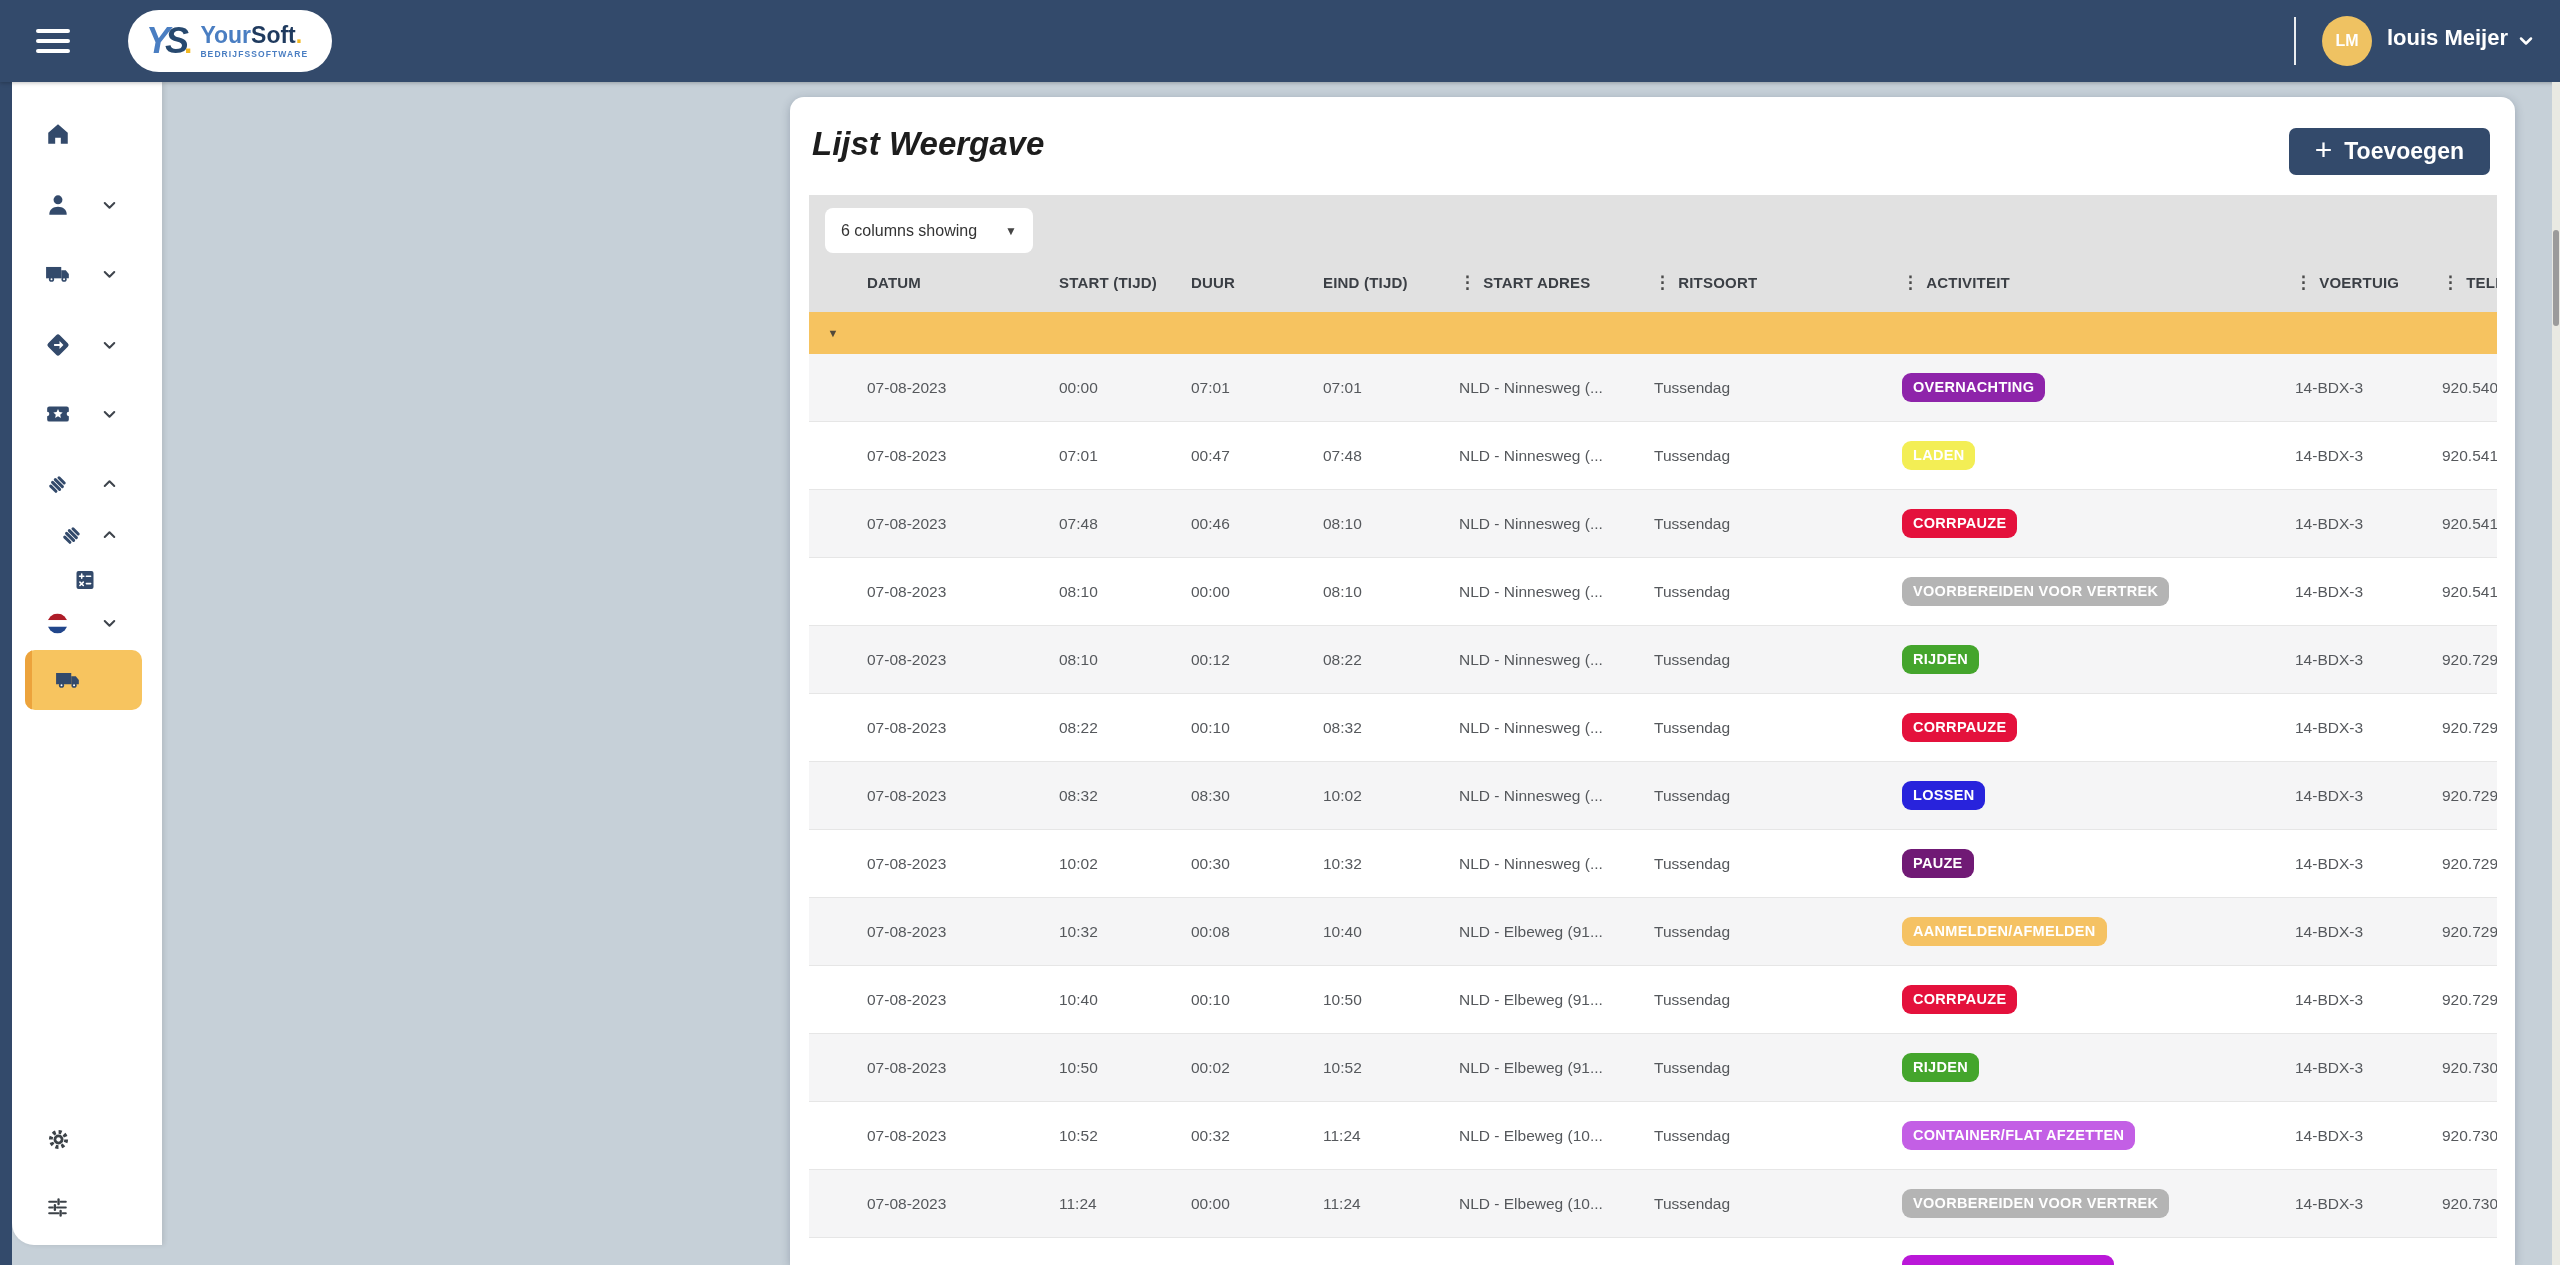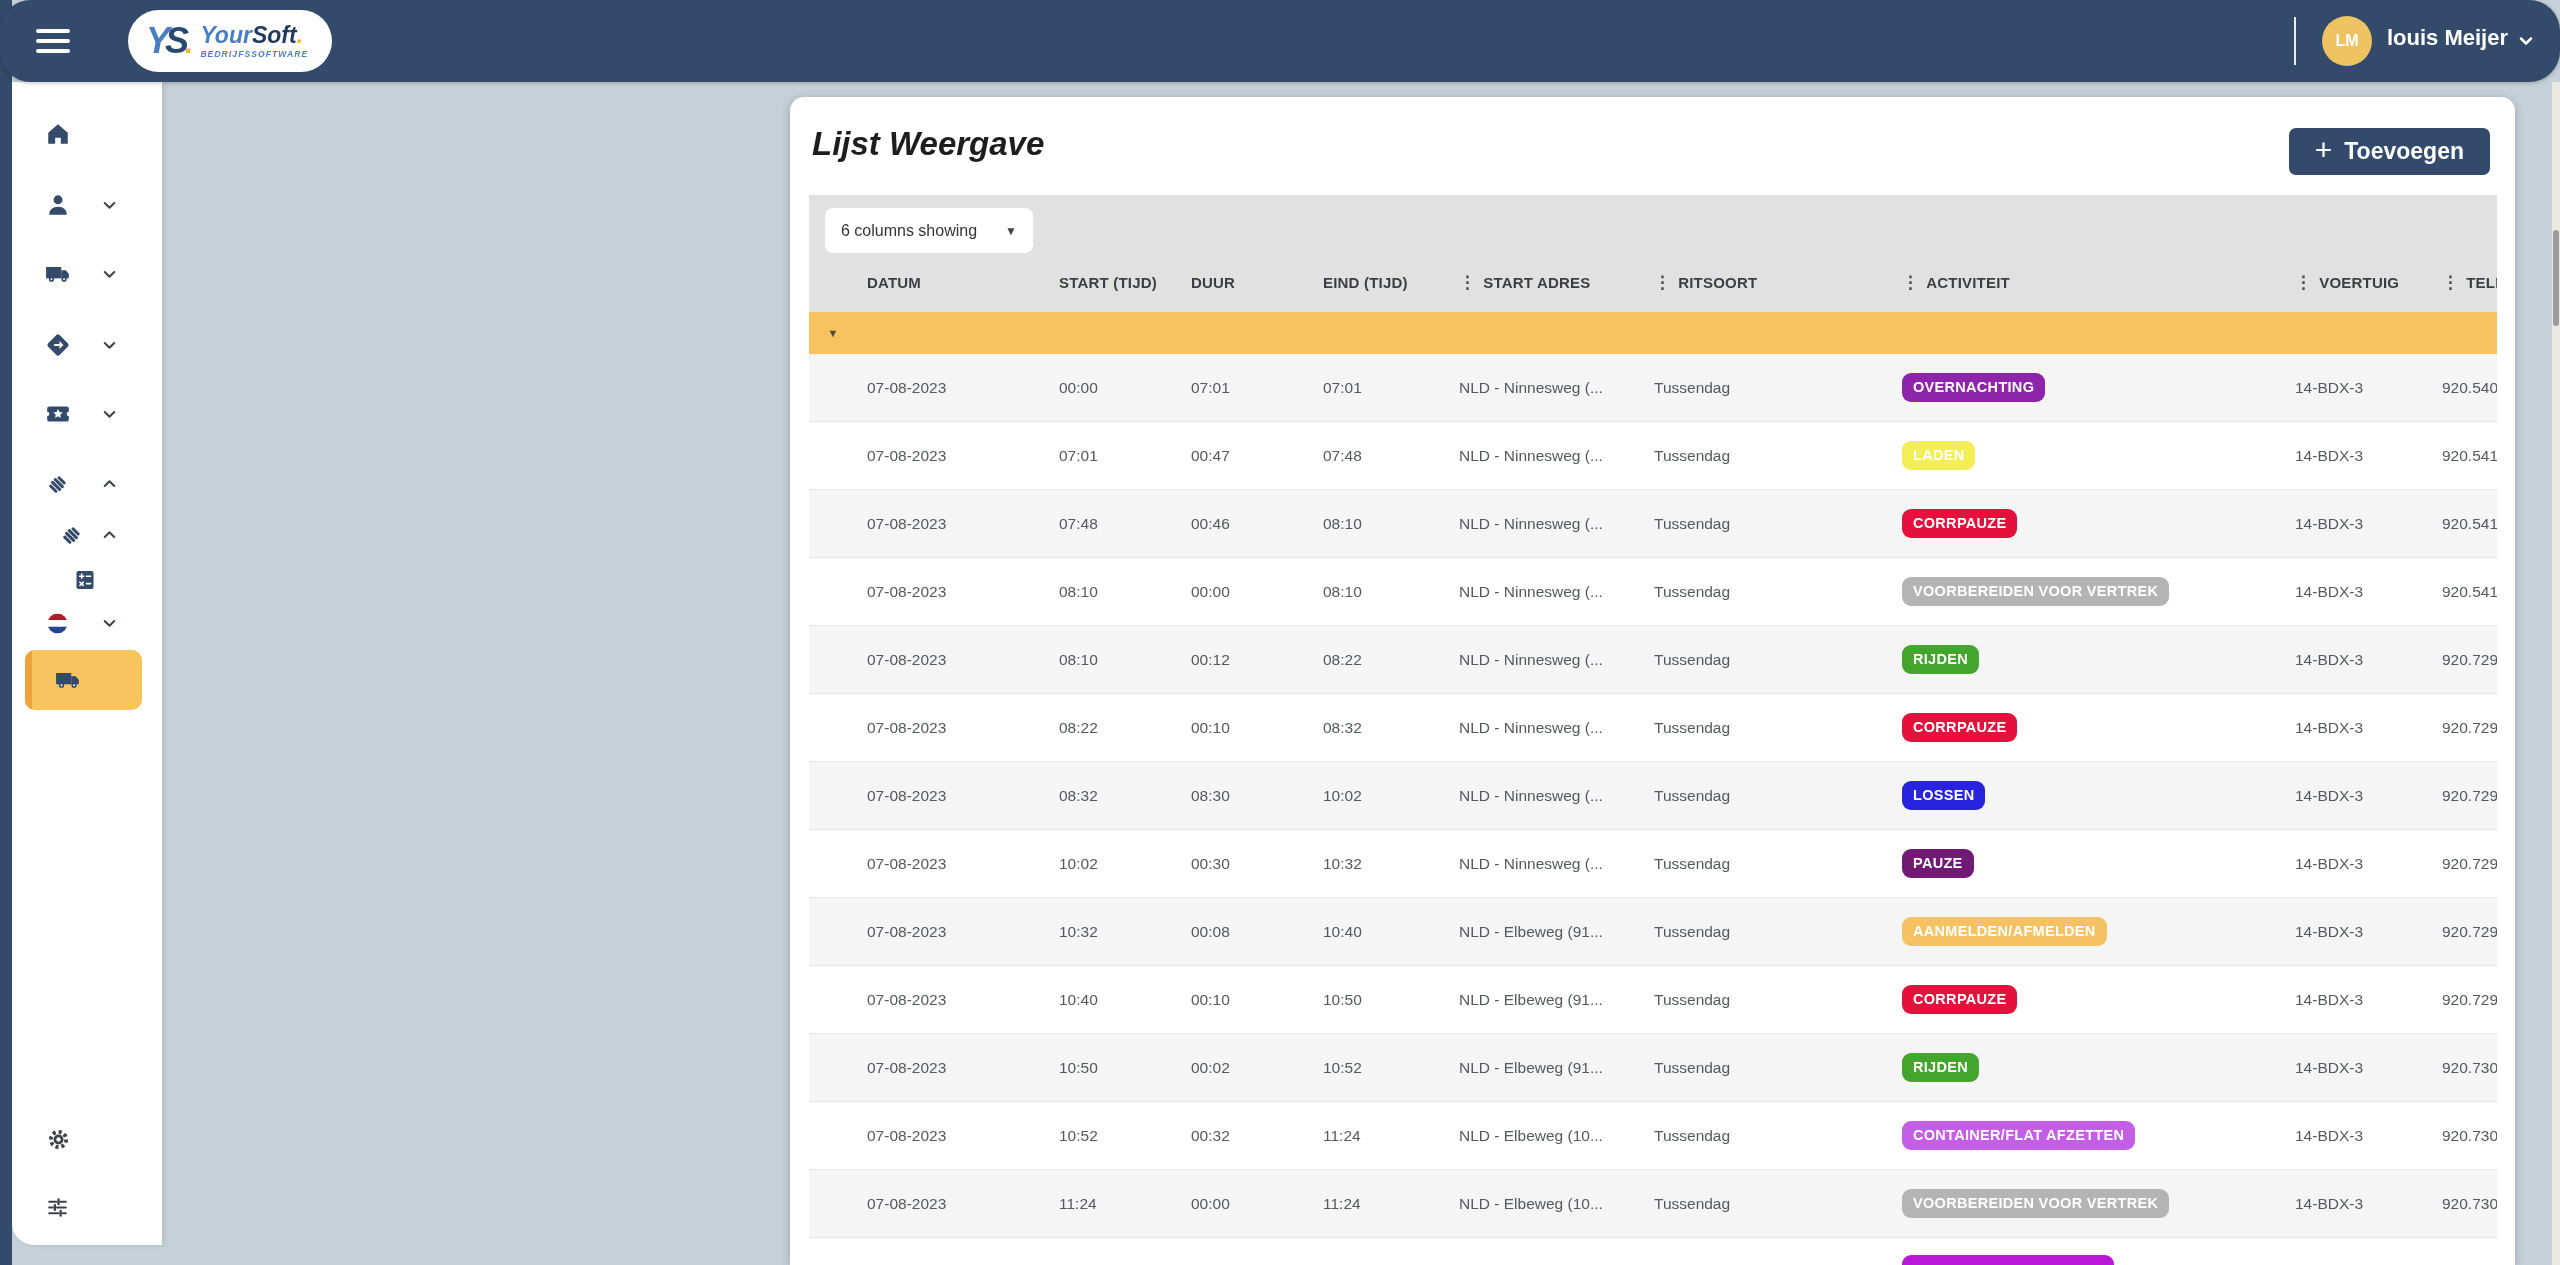--- a/index.html
+++ b/index.html
@@ -1,31 +1,31 @@
 <!DOCTYPE html>
 <html><head>
 <meta charset="utf-8">
 <style>
   html,body{margin:0;padding:0;width:2560px;height:1265px;overflow:hidden;
     font-family:"Liberation Sans",sans-serif;background:#c6d0d8;}
   *{box-sizing:border-box;}
 
   
   .topbar{position:absolute;left:0;top:0;width:2560px;height:82px;background:#334a6b;
-    z-index:40;display:flex;align-items:center;box-shadow:0 1px 4px rgba(0,0,0,.25);border-radius:31px;}
+    z-index:40;display:flex;align-items:center;box-shadow:0 1px 4px rgba(0,0,0,.25);}
   .hamburger{margin-left:36px;width:40px;height:30px;background:none;border:none;cursor:pointer;
     display:flex;flex-direction:column;justify-content:center;gap:6px;padding:0;}
   .hamburger span{display:block;width:34px;height:4px;background:#fff;border-radius:2px;}
   .logo-pill{margin-left:52px;height:62px;min-width:190px;background:#fff;border-radius:32px;
     display:flex;align-items:center;padding:0 24px 0 18px;cursor:pointer;}
   .logo-mark{font-size:36px;font-weight:bold;font-style:italic;letter-spacing:-5px;line-height:1;}
   .logo-mark .y{color:#4a7ec2;}
   .logo-mark .s{color:#27496f;}
   .logo-mark .dot{color:#f2b822;font-style:normal;letter-spacing:0;font-size:30px;}
-  .logo-text{margin-left:8px;line-height:1;font-style:italic;}
+  .logo-text{margin-left:8px;line-height:1;}
   .logo-text .lt1{color:#4a7ec2;font-size:23px;font-weight:bold;}
   .logo-text .lt2{color:#1f3a5e;font-size:23px;font-weight:bold;}
   .logo-text .lt3{color:#f2b822;font-size:23px;font-weight:bold;}
   .logo-sub{color:#4a7ec2;font-size:8.5px;font-weight:bold;letter-spacing:1.1px;text-align:right;margin-top:3px;}
   .user-area{position:absolute;right:18px;top:0;height:82px;display:flex;align-items:center;}
   .u-divider{width:2px;height:48px;background:rgba(255,255,255,.9);margin-right:26px;}
   .avatar{width:50px;height:50px;border-radius:50%;background:#efc262;color:#fff;font-weight:bold;
     font-size:16px;display:flex;align-items:center;justify-content:center;cursor:pointer;}
   .user-name{color:#fff;font-size:22px;font-weight:bold;margin:0 8px 7px 15px;cursor:pointer;}
   .user-chev{display:flex;align-items:center;margin-right:6px;}

